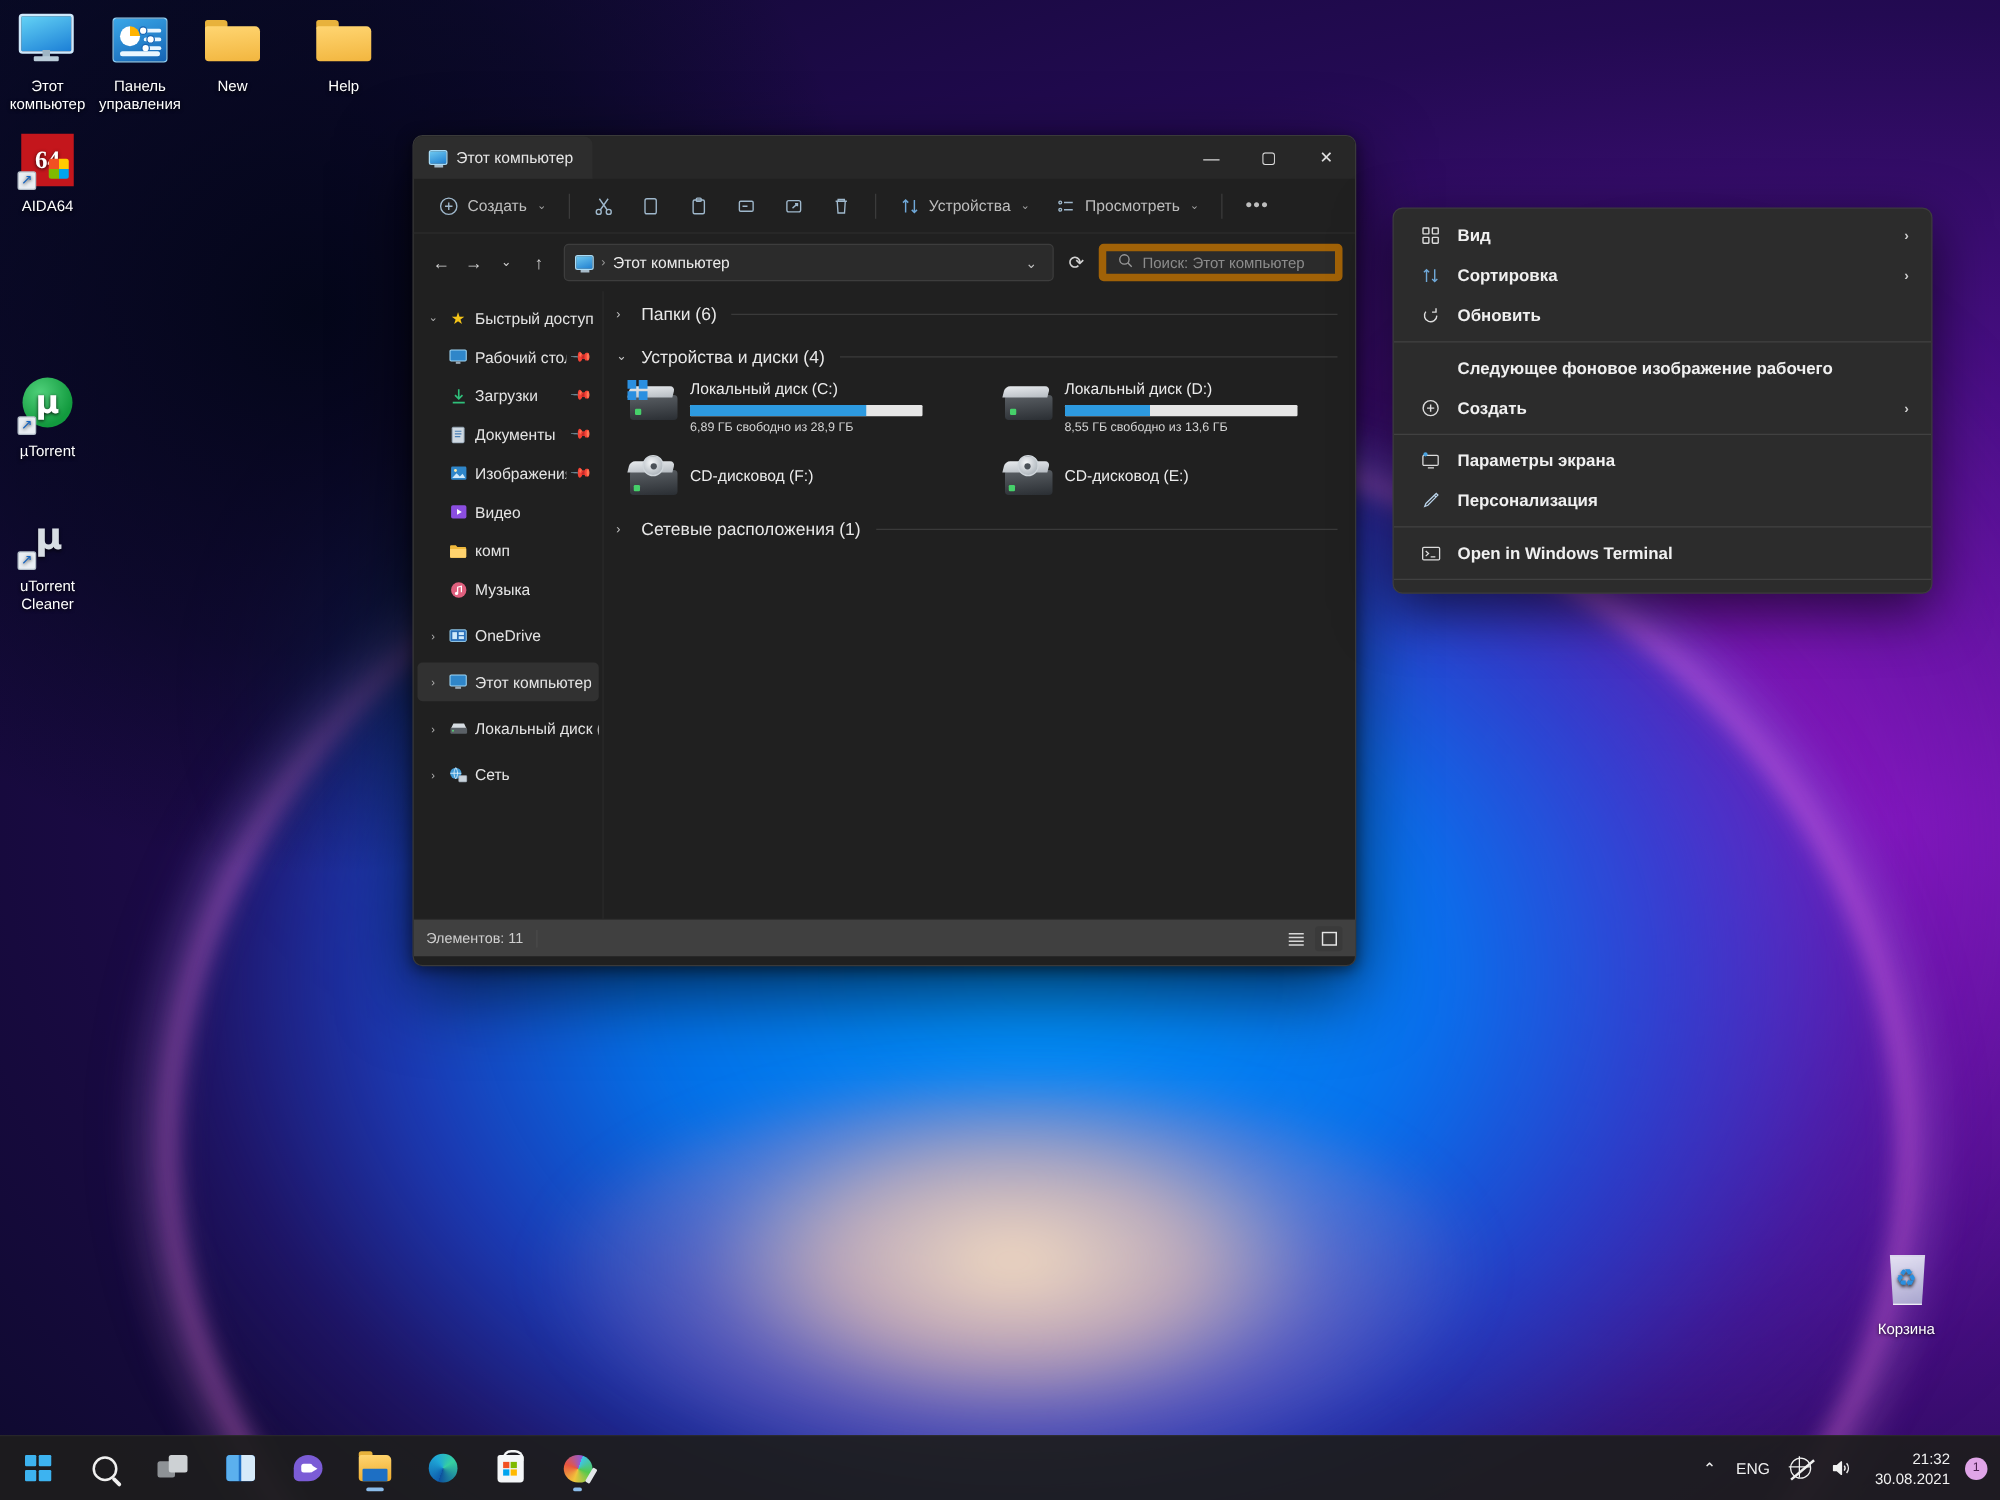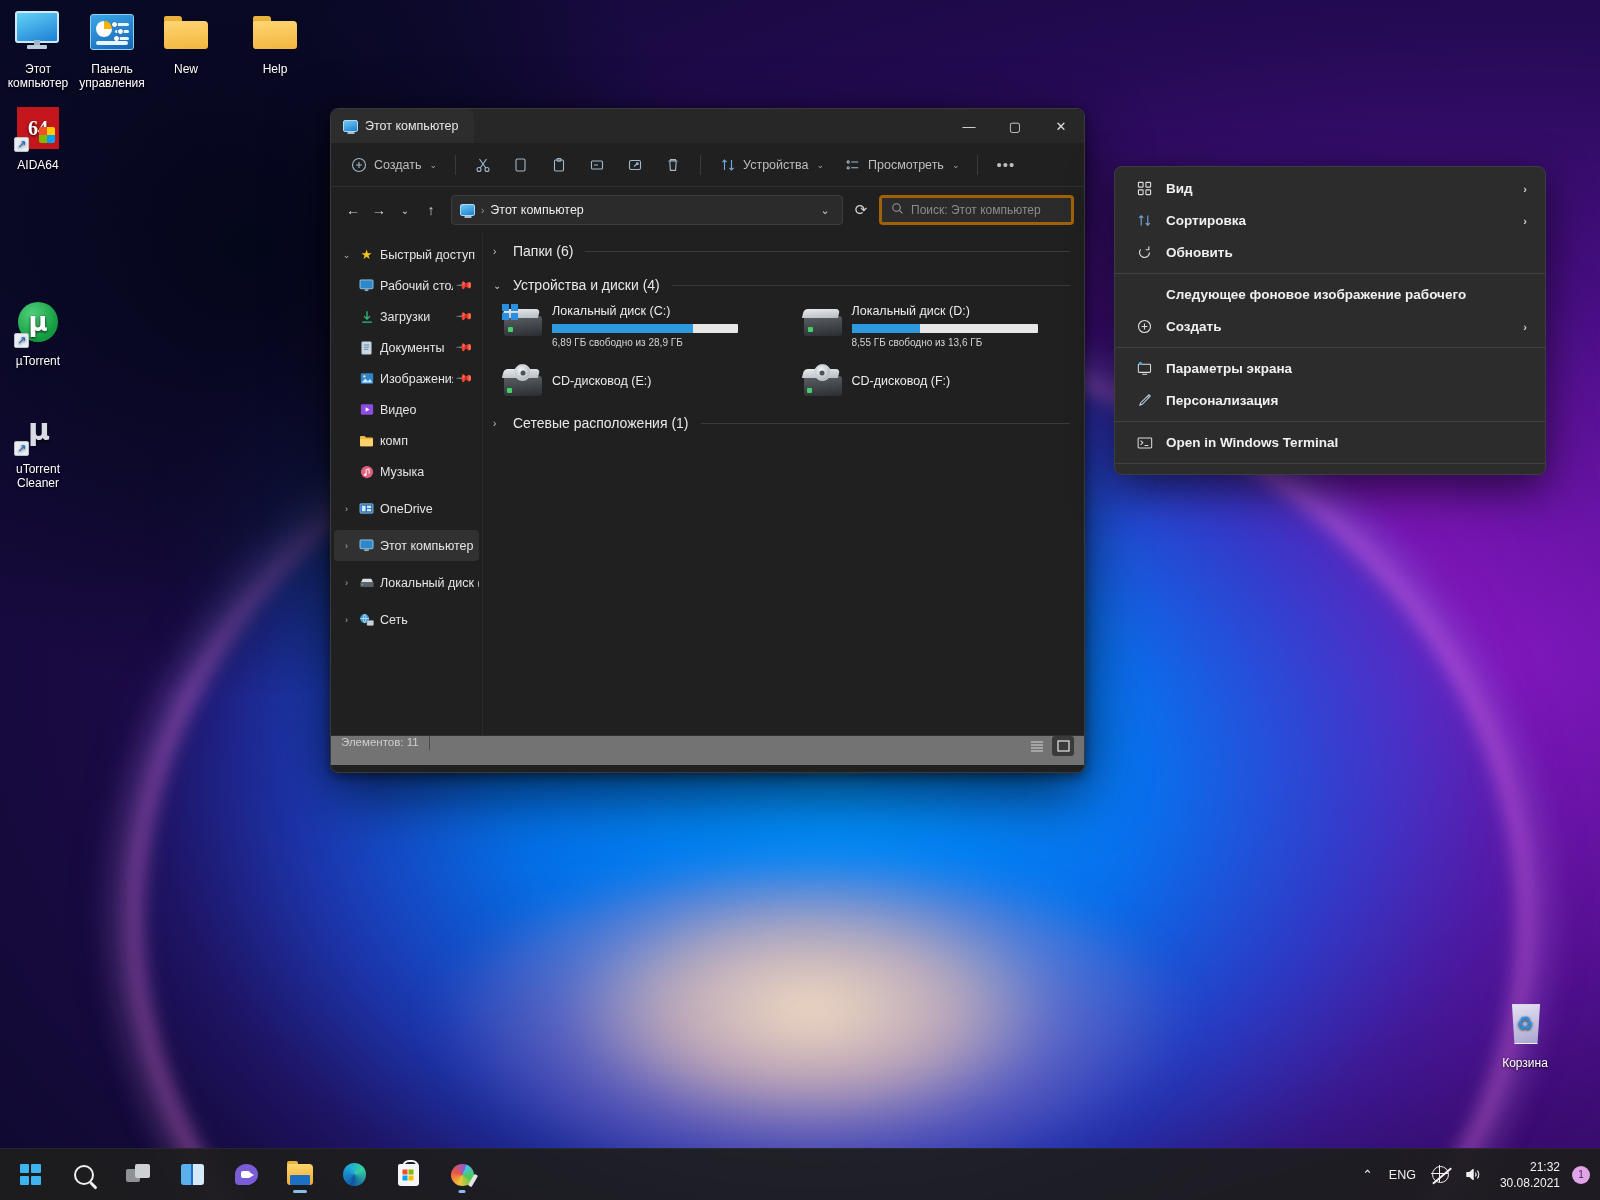--- a/index.html
+++ b/index.html
@@ -244,21 +244,21 @@
     background:linear-gradient(160deg,#6ec8f0,#1f7fd0);border:1px solid #a9dcf7;position:relative;
   }
   #addressbar .crumbmon::after{content:'';position:absolute;left:50%;bottom:-3px;transform:translateX(-50%);
     width:7px;height:2px;background:#a8bcca;}
   #addressbar .sep{color:#9a9a9a;font-size:10px;}
   #addressbar .crumbtxt{flex:1;font-size:12.5px;color:#ebebeb;}
   #addressbar .acbtn{width:22px;height:24px;display:flex;align-items:center;justify-content:center;
     color:#c8c8c8;font-size:11px;border-radius:3px;}
   #searchbox {
     margin-left:4px; flex:0 0 auto; width:195px; height:30px;
-    background:#2b2b2b;border:3px solid #a16207;border-radius:4px;
+    background:#2b2b2b;border:6px solid #a16207;border-radius:4px;
     display:flex;align-items:center;gap:7px;padding:0 9px;
   }
   #searchbox .ph{color:#8c8c8c;font-size:12px;}
 
   #body { display:flex; height: 502px; }
   #nav {
     width: 152px; background:#202020; padding-top:6px;
     border-right:1px solid #2b2b2b;
     overflow:hidden;
   }
@@ -305,22 +305,22 @@
   .cd-disc::after{content:'';position:absolute;left:50%;top:50%;transform:translate(-50%,-50%);
     width:5px;height:5px;border-radius:50%;background:#4b5158;}
   .dr-txt{flex:1;min-width:0;}
   .dr-name{font-size:12.5px;color:#ececec;white-space:nowrap;}
   .dr-bar{width:186px;height:9px;background:#e6e6e6;border-radius:1px;margin:6px 0 4px;overflow:hidden;}
   .dr-fill{height:100%;background:#2d9ae0;}
   .dr-free{font-size:10px;color:#d4d4d4;white-space:nowrap;}
   .cdrow{display:flex;align-items:center;gap:8px;}
 
   #statusbar {
-    height: 30px; background:#737373; border-top:1px solid #2e2e2e;
-    display:flex;align-items:flex-start;padding:0 10px;
+    height: 30px; background:#404040; border-top:1px solid #2e2e2e;
+    display:flex;align-items:center;padding:0 10px;
     font-size:11.5px;color:#cfcfcf;
   }
   #statusbar .sep{width:1px;height:14px;background:#4a4a4a;margin:0 10px;}
   #viewmodes{margin-left:auto;display:flex;gap:4px;}
   .vm{width:22px;height:20px;display:flex;align-items:center;justify-content:center;border-radius:3px;color:#cfcfcf;}
   .vm.on{background:#3a3a3a;}
 
   
   #ctxmenu {
     position:absolute; left:1114px; top:166px; width:432px;
@@ -820,30 +820,30 @@
               <div class="dr-free">8,55 ГБ свободно из 13,6 ГБ</div>
             </div>
           </div>
 
           <div class="drive cdrow" style="margin-top:6px">
             <div class="dr-ico">
               <div class="hdd"></div>
                 <div class="cd-disc"></div>
               <span style="position:absolute;left:5px;bottom:5px;width:5px;height:5px;background:#46d06a;border-radius:1px;"></span>
             </div>
-            <div class="dr-name">CD-дисковод (E:)</div>
+            <div class="dr-name">CD-дисковод (F:)</div>
           </div>
 
           <div class="drive cdrow" style="margin-top:6px">
             <div class="dr-ico">
               <div class="hdd"></div>
                 <div class="cd-disc"></div>
               <span style="position:absolute;left:5px;bottom:5px;width:5px;height:5px;background:#46d06a;border-radius:1px;"></span>
             </div>
-            <div class="dr-name">CD-дисковод (F:)</div>
+            <div class="dr-name">CD-дисковод (E:)</div>
           </div>
         </div>
 
         <div class="group" style="margin-top:14px">
           <span class="gchev">›</span>
           <span>Сетевые расположения (1)</span>
           <span class="gline"></span>
         </div>
       </div>
     </div>

